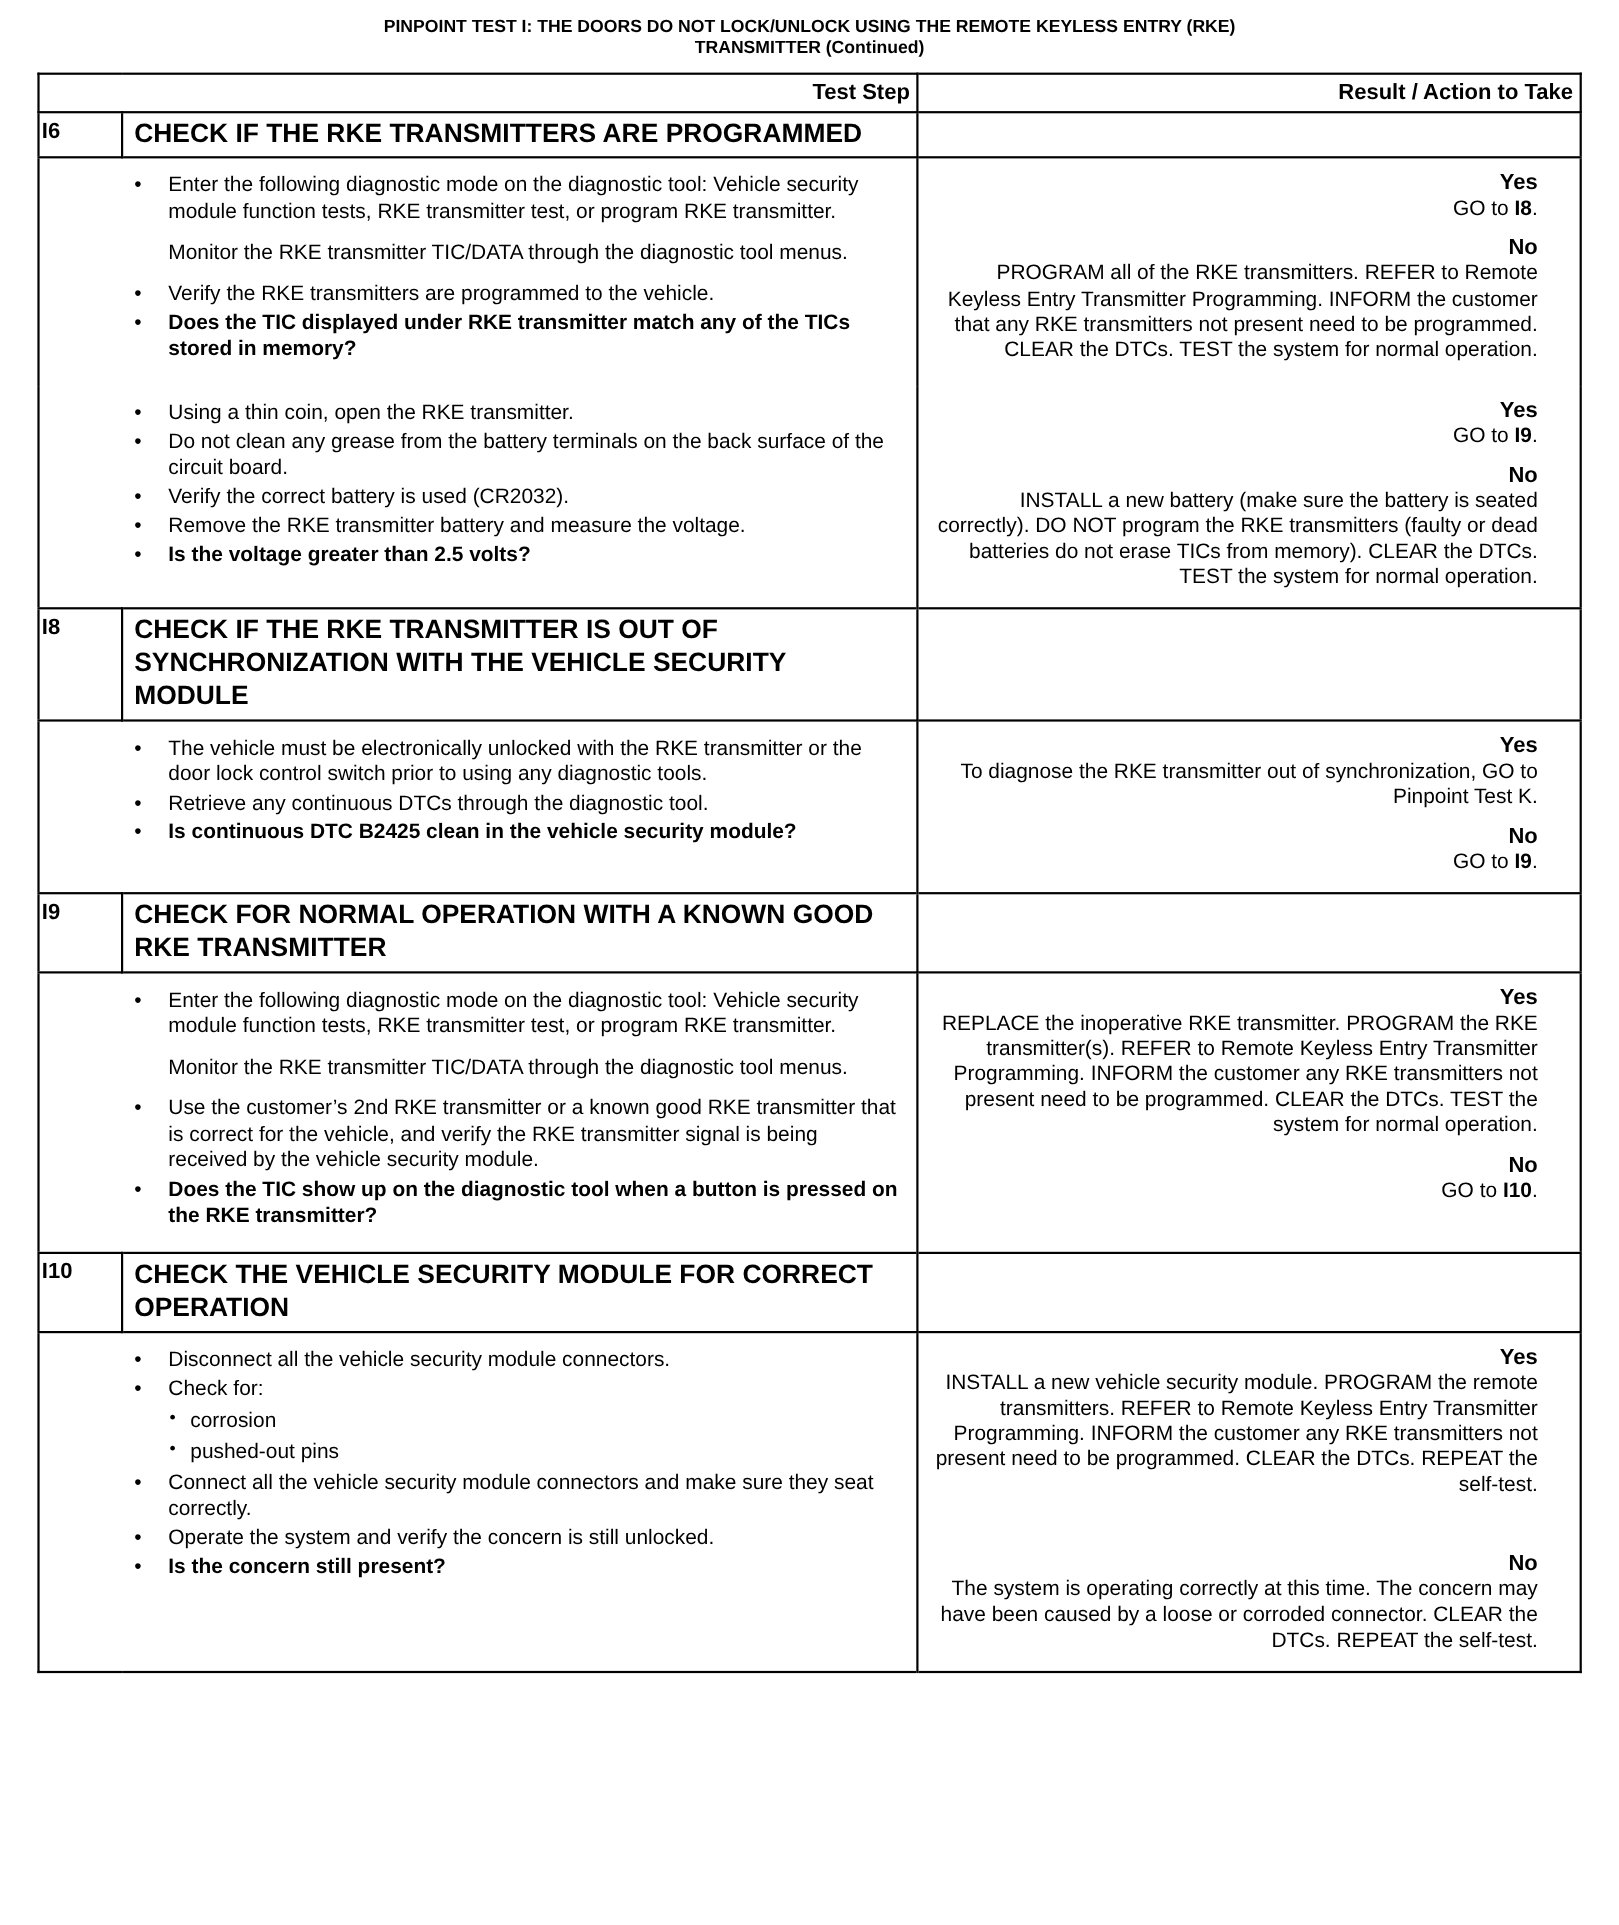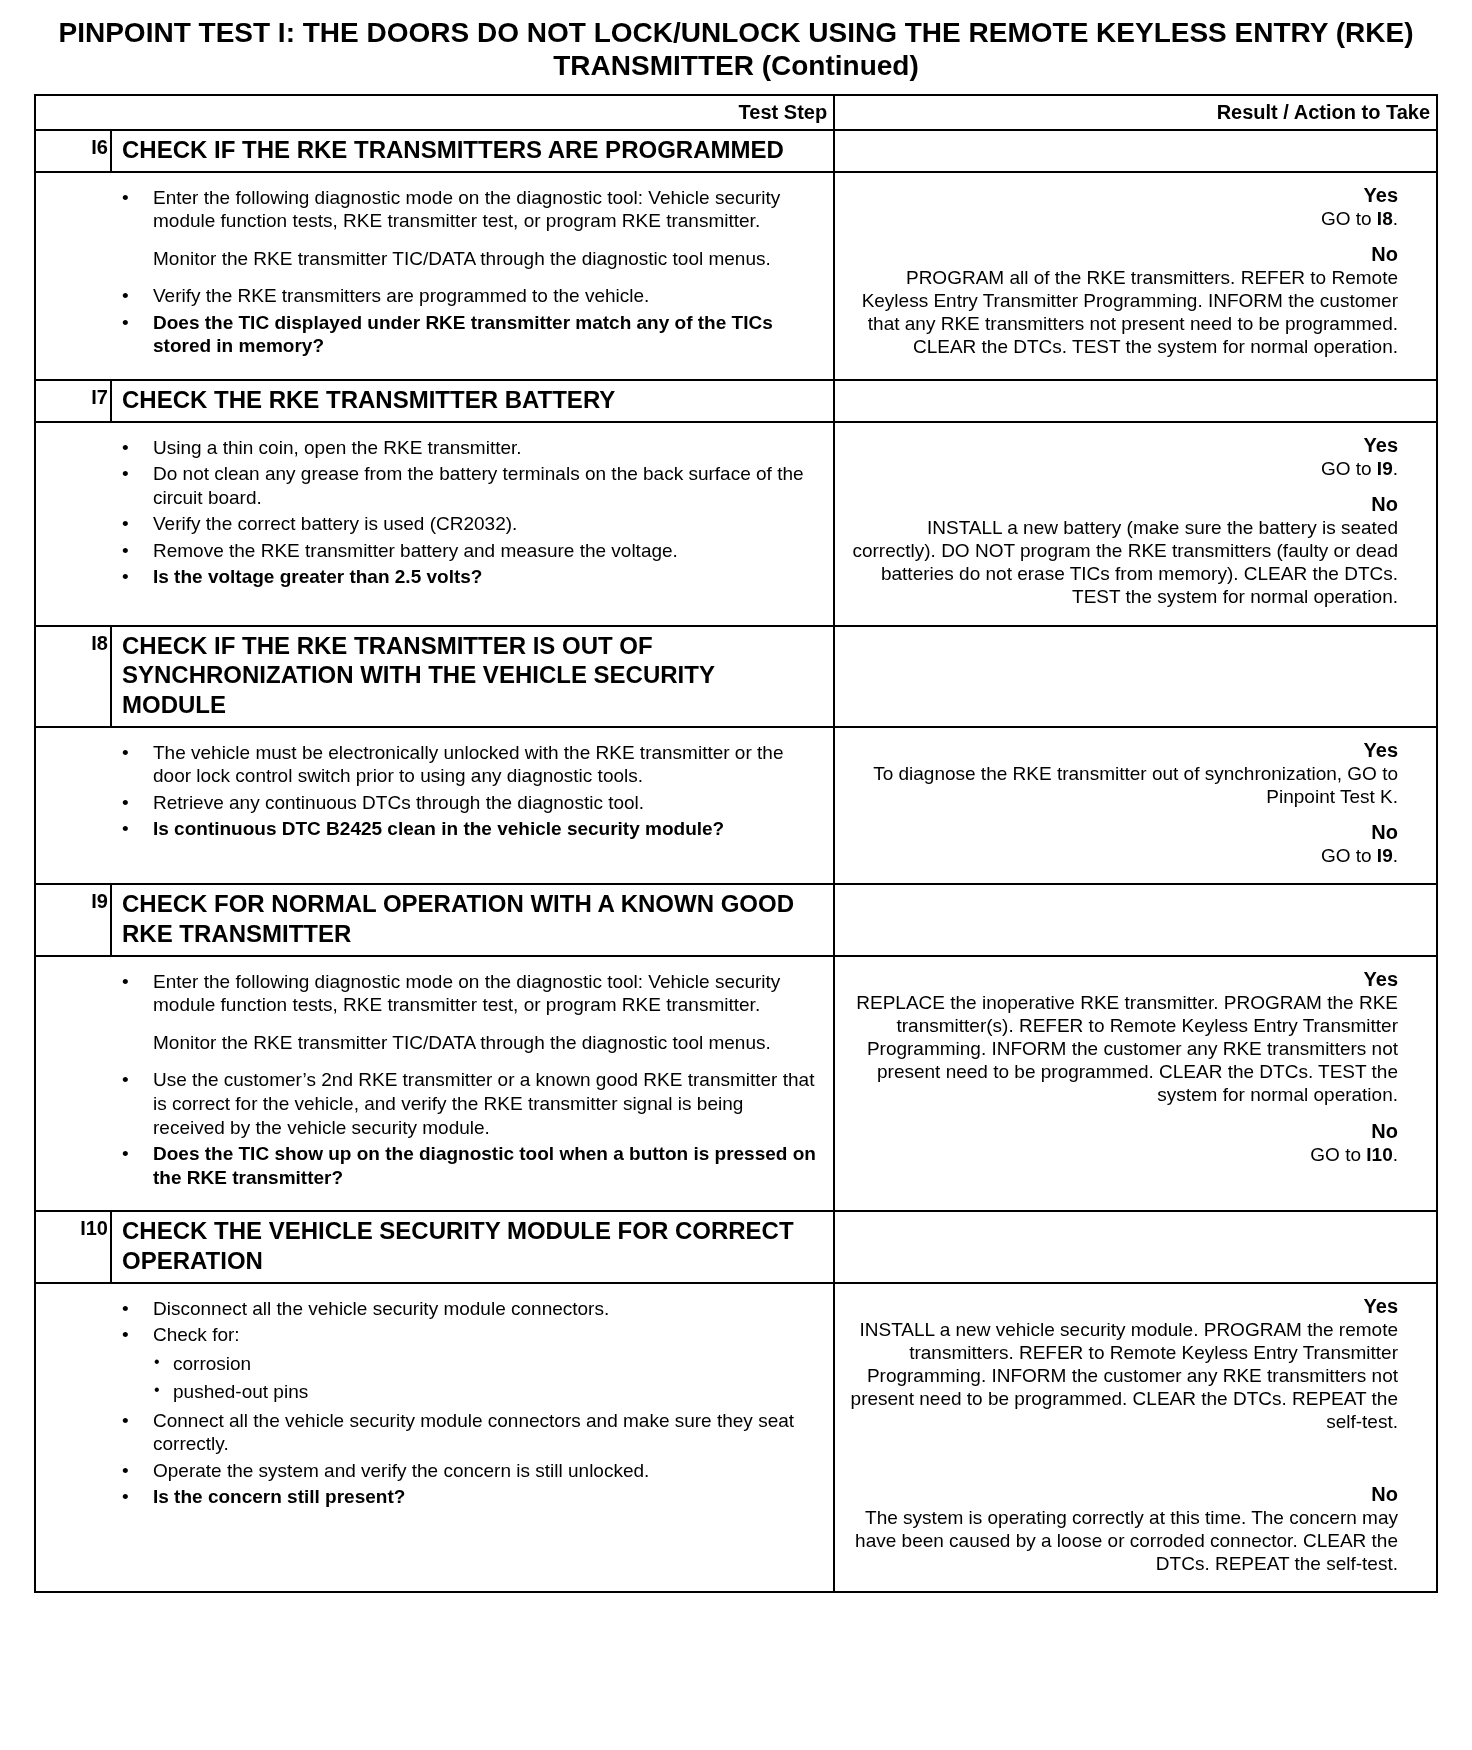--- a/index.html
+++ b/index.html
@@ -9,21 +9,21 @@
     min-height: 1750px;
     color: #000;
     font-family: "Liberation Sans", sans-serif;
     font-size: 19px;
     line-height: 1.24;
   }
   .page { padding: 16px 34px 30px 34px; }
 
   .doc-title {
     font-weight: bold;
-    font-size: 28px;
+    font-size: 16px;
     line-height: 1.18;
     text-align: center;
     margin-bottom: 12px;
   }
   .doc-title .line { text-align: center; }
 
   table.pinpoint-table {
     width: 100%;
     border-collapse: collapse;
     table-layout: fixed;
@@ -40,21 +40,21 @@
     padding: 4px 6px;
   }
 
   tr.test-header-row td {
     border-top: 2px solid #000;
     border-bottom: 2px solid #000;
     vertical-align: top;
   }
   td.id-cell {
     border-right: 2px solid #000;
-    text-align: right;
+    text-align: left;
     font-weight: bold;
     font-size: 20px;
     padding: 4px 2px 5px 2px;
   }
   td.title-cell {
     border-right: 2px solid #000;
     font-weight: bold;
     font-size: 24px;
     padding: 4px 10px 6px 10px;
   }
@@ -136,25 +136,20 @@
             <div class="result-block">
               <div class="result-label">Yes</div>
               <div class="result-text"><span>GO to </span><span class="b">I8</span><span>.</span></div>
             </div>
             <div class="result-block">
               <div class="result-label">No</div>
               <div class="result-text"><span>PROGRAM all of the RKE transmitters. REFER to Remote Keyless Entry Transmitter Programming.  INFORM the customer that any RKE transmitters not present need to be programmed. CLEAR the  DTCs. TEST the system for normal operation.</span></div>
             </div>
           </td>
         </tr>
-        <tr class="test-header-row">
-          <td class="id-cell">I7</td>
-          <td class="title-cell">CHECK THE RKE TRANSMITTER BATTERY</td>
-          <td class="result-spacer"></td>
-        </tr>
         <tr class="test-body-row">
           <td class="steps-cell" colspan="2">
             <div class="step bullet">
               <span class="dot">•</span>
               <span class="txt">Using a thin coin, open the RKE transmitter.</span>
             </div>
             <div class="step bullet">
               <span class="dot">•</span>
               <span class="txt">Do not clean any grease from the battery terminals on the back surface of the circuit board.</span>
             </div>

